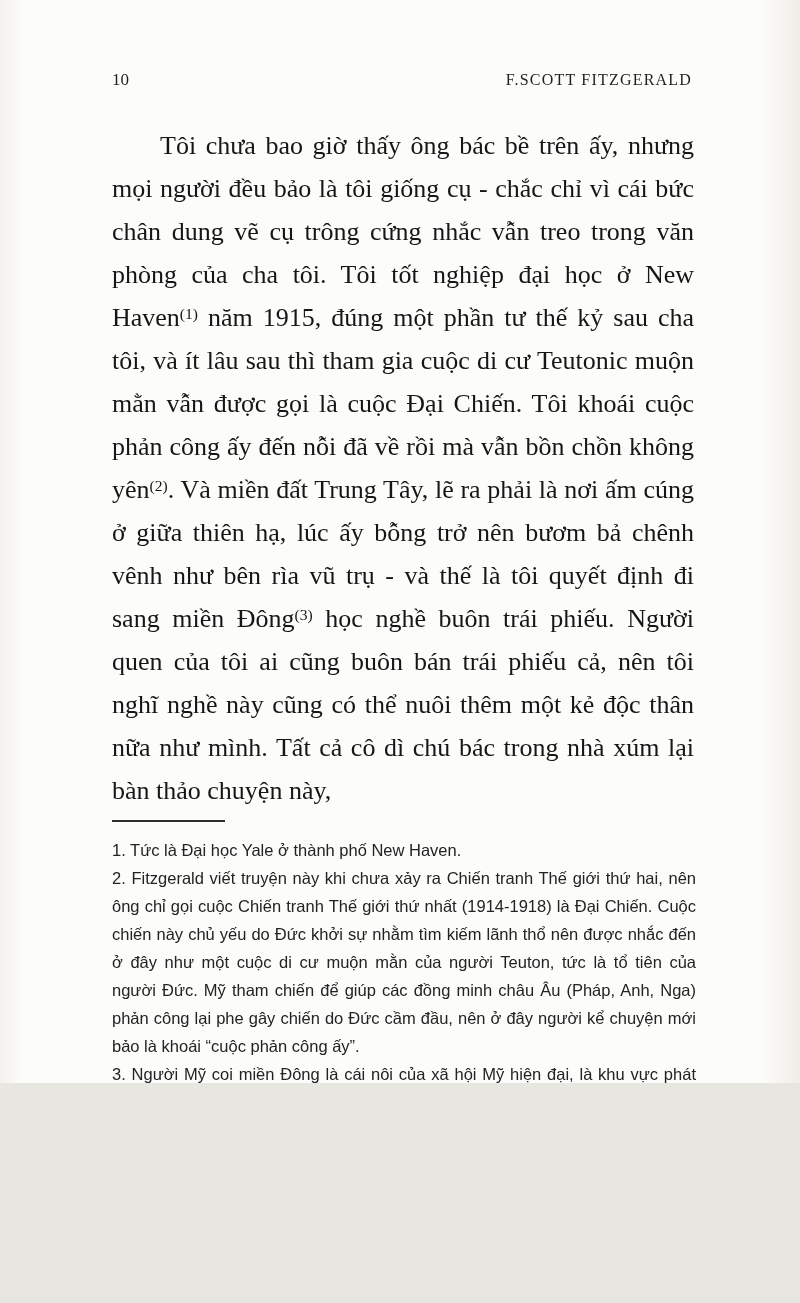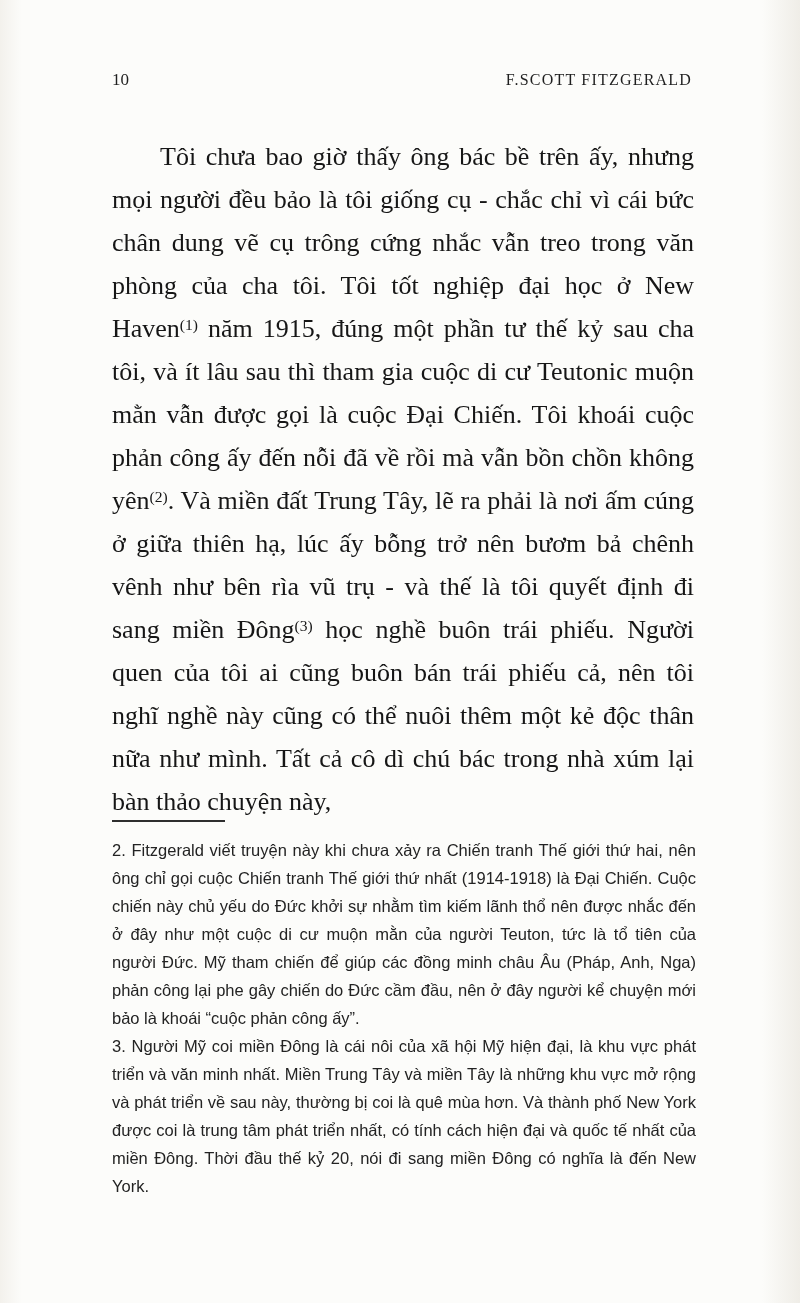--- a/index.html
+++ b/index.html
@@ -1,19 +1,19 @@
 <!DOCTYPE html>
 <html lang="vi"><head>
 <meta charset="utf-8">
 <style>
   html, body { margin: 0; padding: 0; background: #e8e6e1; }
   .page {
     position: relative;
     width: 800px;
-    height: 1303px;
+    height: 1083px;
     margin: 0 auto;
     background: linear-gradient(90deg, #f3f1ec 0px, #fcfcfa 22px, #fcfcfa 762px, #efede7 800px);
     color: #1b1b1b;
     overflow: hidden;
   }
   .running-head {
     position: absolute;
     top: 70px;
     left: 112px;
     width: 580px;
@@ -23,21 +23,21 @@
     font-family: "Liberation Serif", serif;
     font-size: 17px;
     color: #1f1f1f;
   }
   .running-head .author {
     letter-spacing: 1.2px;
     font-size: 16px;
   }
   .body-text {
     position: absolute;
-    top: 135px;
+    top: 124px;
     left: 112px;
     width: 582px;
     font-family: "Liberation Serif", serif;
     font-size: 26px;
     line-height: 43px;
     text-align: justify;
     text-indent: 48px;
     color: #161616;
     margin: 0;
   }
@@ -81,17 +81,18 @@
   <div class="running-head">
     <span class="page-number">10</span>
     <span class="author">F.SCOTT FITZGERALD</span>
   </div>
 
   <p class="body-text"><span>Tôi chưa bao giờ thấy ông bác bề trên ấy, nhưng mọi người đều bảo là tôi giống cụ - chắc chỉ vì cái bức chân dung vẽ cụ trông cứng nhắc vẫn treo trong văn phòng của cha tôi. Tôi tốt nghiệp đại học ở New Haven</span><sup>(1)</sup><span> năm 1915, đúng một phần tư thế kỷ sau cha tôi, và ít lâu sau thì tham gia cuộc di cư Teutonic muộn mằn vẫn được gọi là cuộc Đại Chiến. Tôi khoái cuộc phản công ấy đến nỗi đã về rồi mà vẫn bồn chồn không yên</span><sup>(2)</sup><span>. Và miền đất Trung Tây, lẽ ra phải là nơi ấm cúng ở giữa thiên hạ, lúc ấy bỗng trở nên bươm bả chênh vênh như bên rìa vũ trụ - và thế là tôi quyết định đi sang miền Đông</span><sup>(3)</sup><span> học nghề buôn trái phiếu. Người quen của tôi ai cũng buôn bán trái phiếu cả, nên tôi nghĩ nghề này cũng có thể nuôi thêm một kẻ độc thân nữa như mình. Tất cả cô dì chú bác trong nhà xúm lại bàn thảo chuyện này,</span></p>
 
   <hr class="footnote-sep">
 
   <div class="footnotes">
+      <p>1. Tức là Đại học Yale ở thành phố New Haven.</p>
       <p>2. Fitzgerald viết truyện này khi chưa xảy ra Chiến tranh Thế giới thứ hai, nên ông chỉ gọi cuộc Chiến tranh Thế giới thứ nhất (1914-1918) là Đại Chiến. Cuộc chiến này chủ yếu do Đức khởi sự nhằm tìm kiếm lãnh thổ nên được nhắc đến ở đây như một cuộc di cư muộn mằn của người Teuton, tức là tổ tiên của người Đức. Mỹ tham chiến để giúp các đồng minh châu Âu (Pháp, Anh, Nga) phản công lại phe gây chiến do Đức cầm đầu, nên ở đây người kể chuyện mới bảo là khoái “cuộc phản công ấy”.</p>
       <p>3. Người Mỹ coi miền Đông là cái nôi của xã hội Mỹ hiện đại, là khu vực phát triển và văn minh nhất. Miền Trung Tây và miền Tây là những khu vực mở rộng và phát triển về sau này, thường bị coi là quê mùa hơn. Và thành phố New York được coi là trung tâm phát triển nhất, có tính cách hiện đại và quốc tế nhất của miền Đông. Thời đầu thế kỷ 20, nói đi sang miền Đông có nghĩa là đến New York.</p>
     </div>
 
 </div>
 
 </body></html>

